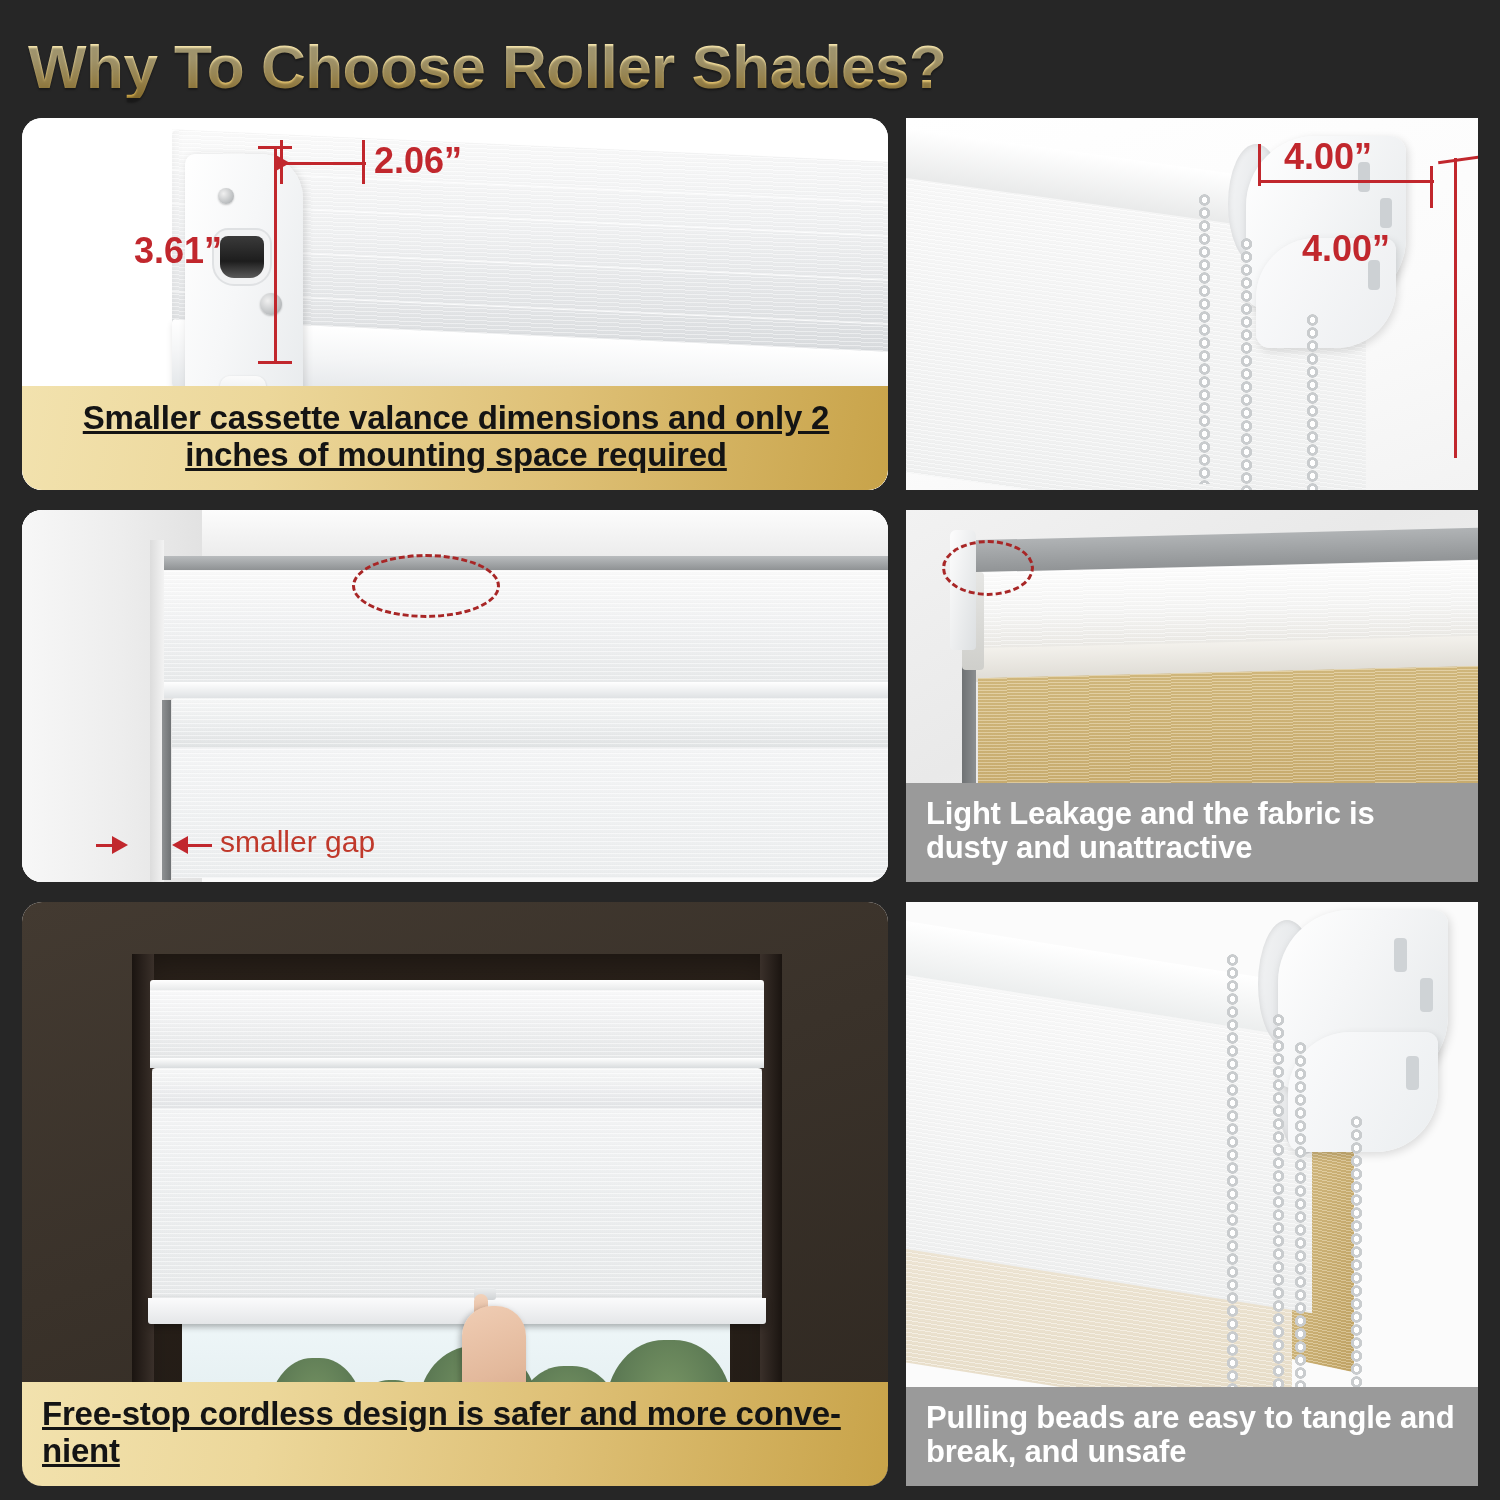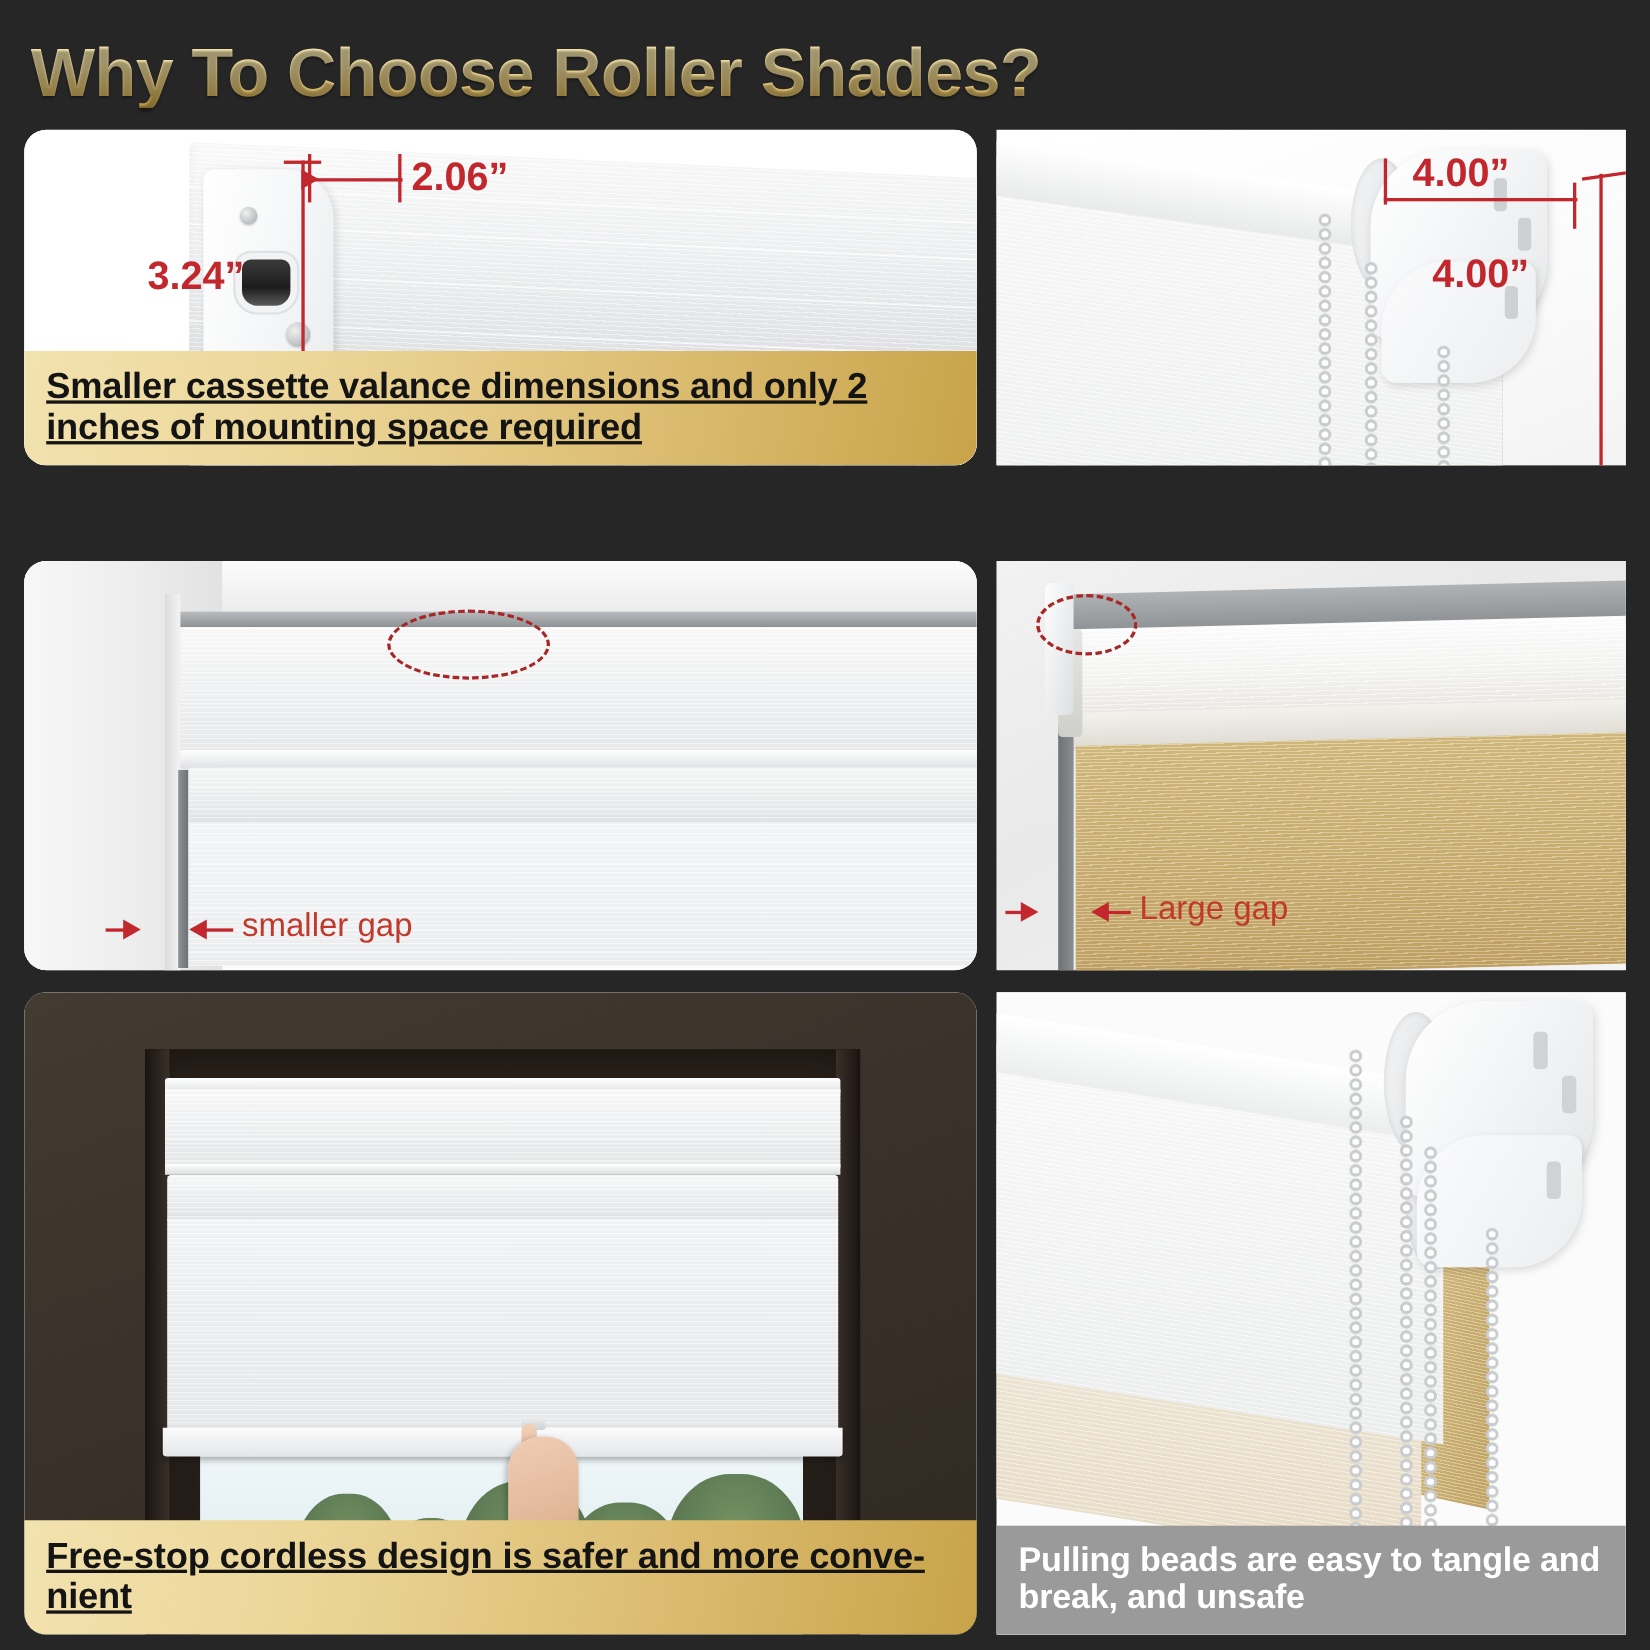--- a/index.html
+++ b/index.html
@@ -47,21 +47,21 @@
     width: 1456px;
     height: 1368px;
   }
   .row {
     position: absolute;
     left: 0;
     width: 100%;
     display: flex;
     gap: 18px;
   }
-  .row-1 { top: 0;    height: 305px; }
+  .row-1 { top: 0;    height: 372px; text-align: center; }
   .row-2 { top: 392px; height: 372px; }
   .row-3 { top: 784px; height: 584px; }
 
   .panel {
     position: relative;
     overflow: hidden;
     background: #ffffff;
   }
   .panel-good {
     flex: 0 0 866px;
@@ -581,21 +581,21 @@
 
         <div class="tick-v" style="left:258px; top:22px; height:44px;"></div>
         <div class="tick-v" style="left:340px; top:22px; height:44px;"></div>
         <div class="dim-line dim-h" style="left:258px; top:44px; width:86px;"></div>
         <div class="arrow-r" style="left:252px; top:36px;"></div>
         <div class="dim-label" style="left:352px; top:22px;">2.06”</div>
 
         <div class="dim-line dim-v" style="left:252px; top:28px; height:218px;"></div>
         <div class="tick-h" style="left:236px; top:28px; width:34px;"></div>
         <div class="tick-h" style="left:236px; top:243px; width:34px;"></div>
-        <div class="dim-label" style="left:112px; top:112px;">3.24”</div>
+        <div class="dim-label" style="left:112px; top:112px;">3.61”</div>
       </div>
       <div class="caption caption-good">
         <p class="caption-text">Smaller cassette valance dimensions and only 2 inches of mounting space required</p>
       </div>
     </div>
 
     <div class="panel panel-bad">
       <div class="photo">
         <div class="p2-bg"></div>
         <div class="p2-fabric-tan">
@@ -675,20 +675,23 @@
         <div class="p4-bracketbits"></div>
         <div class="p4-cap"></div>
 
         <div class="dashed-ellipse" style="left:36px; top:30px; width:86px; height:50px;"></div>
 
         <div class="arrow-r" style="left:22px; top:310px;"></div>
         <div class="dim-line dim-h" style="left:8px; top:318px; width:20px;"></div>
         <div class="arrow-l" style="left:86px; top:310px;"></div>
         <div class="dim-line dim-h" style="left:100px; top:318px; width:22px;"></div>
         <div class="gap-label" style="left:130px; top:299px;">Large gap</div>
+      </div>
+      <div class="caption caption-bad">
+        <p class="caption-text">Light Leakage and the fabric is dusty and unattractive</p>
       </div>
     </div>
   </div>
 
   <div class="row row-3">
 
     <div class="panel panel-good">
       <div class="photo">
         <div class="p5-wall"></div>
         <div class="p5-recess"></div>

